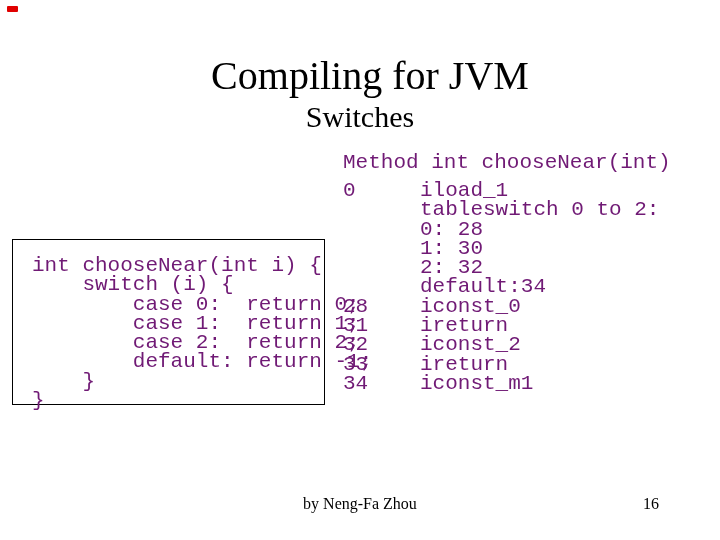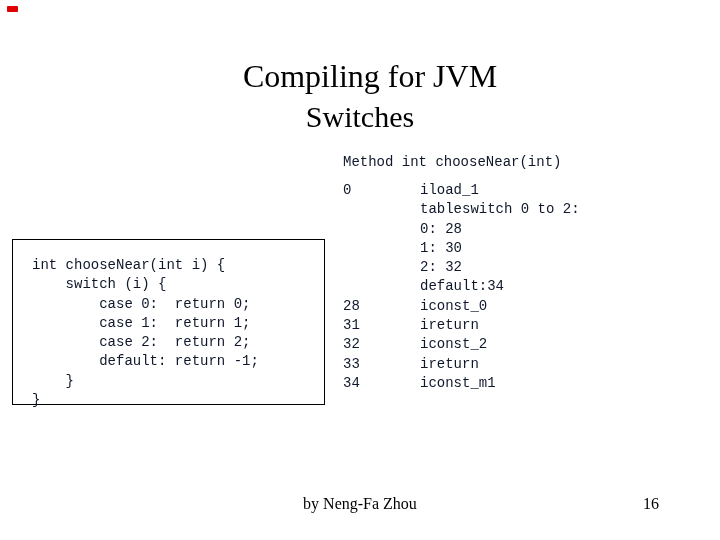--- a/index.html
+++ b/index.html
@@ -20,21 +20,21 @@
     height: 6px;
     background: #e00000;
     border-radius: 1px;
   }
   .title {
     position: absolute;
     left: 0;
     right: 0;
     top: 54px;
     text-align: center;
-    font-size: 32px;
+    font-size: 40px;
     line-height: 44px;
     font-family: "Liberation Serif", "DejaVu Serif", serif;
     white-space: nowrap;
     padding-left: 20px;
   }
   .subtitle {
     position: absolute;
     left: 0;
     right: 0;
     top: 100px;
@@ -42,23 +42,23 @@
     font-size: 30px;
     line-height: 34px;
     font-family: "Liberation Serif", "DejaVu Serif", serif;
   }
   .subtitle span {
     text-decoration-thickness: 2px;
     text-underline-offset: 2px;
   }
   .mono {
     font-family: "Liberation Mono", "DejaVu Sans Mono", monospace;
-    font-size: 14px;
+    font-size: 21px;
     line-height: 19.3px;
-    color: #0f172a;
+    color: #701a75;
   }
   .method-header {
     position: absolute;
     left: 343px;
     top: 153px;
     white-space: pre;
   }
   .bytecode {
     position: absolute;
     left: 343px;

